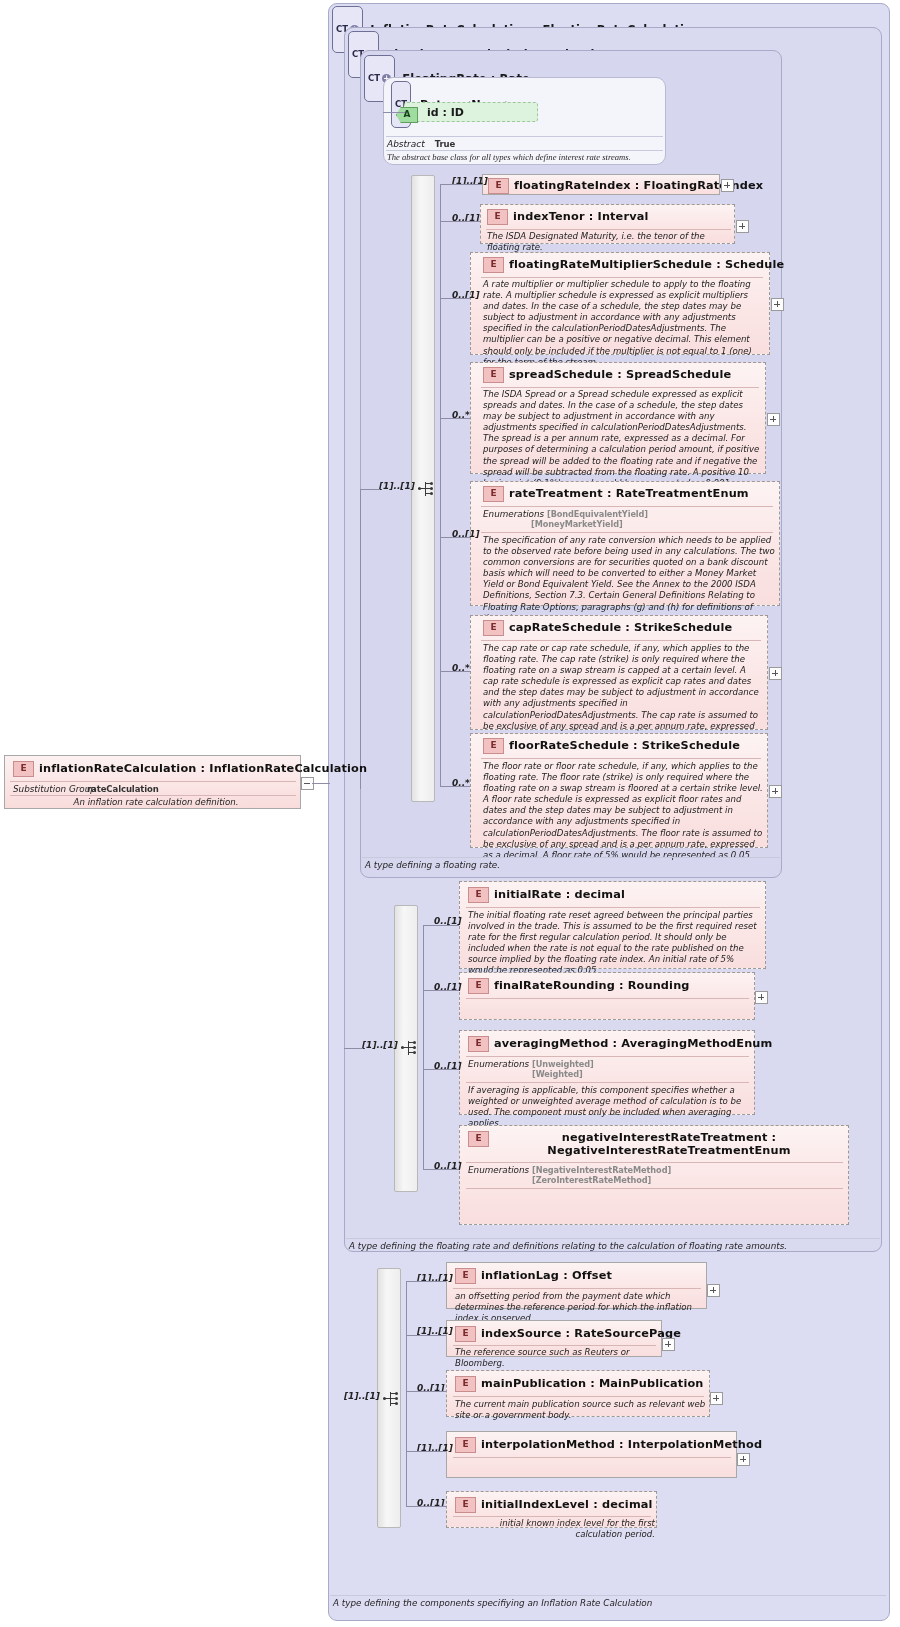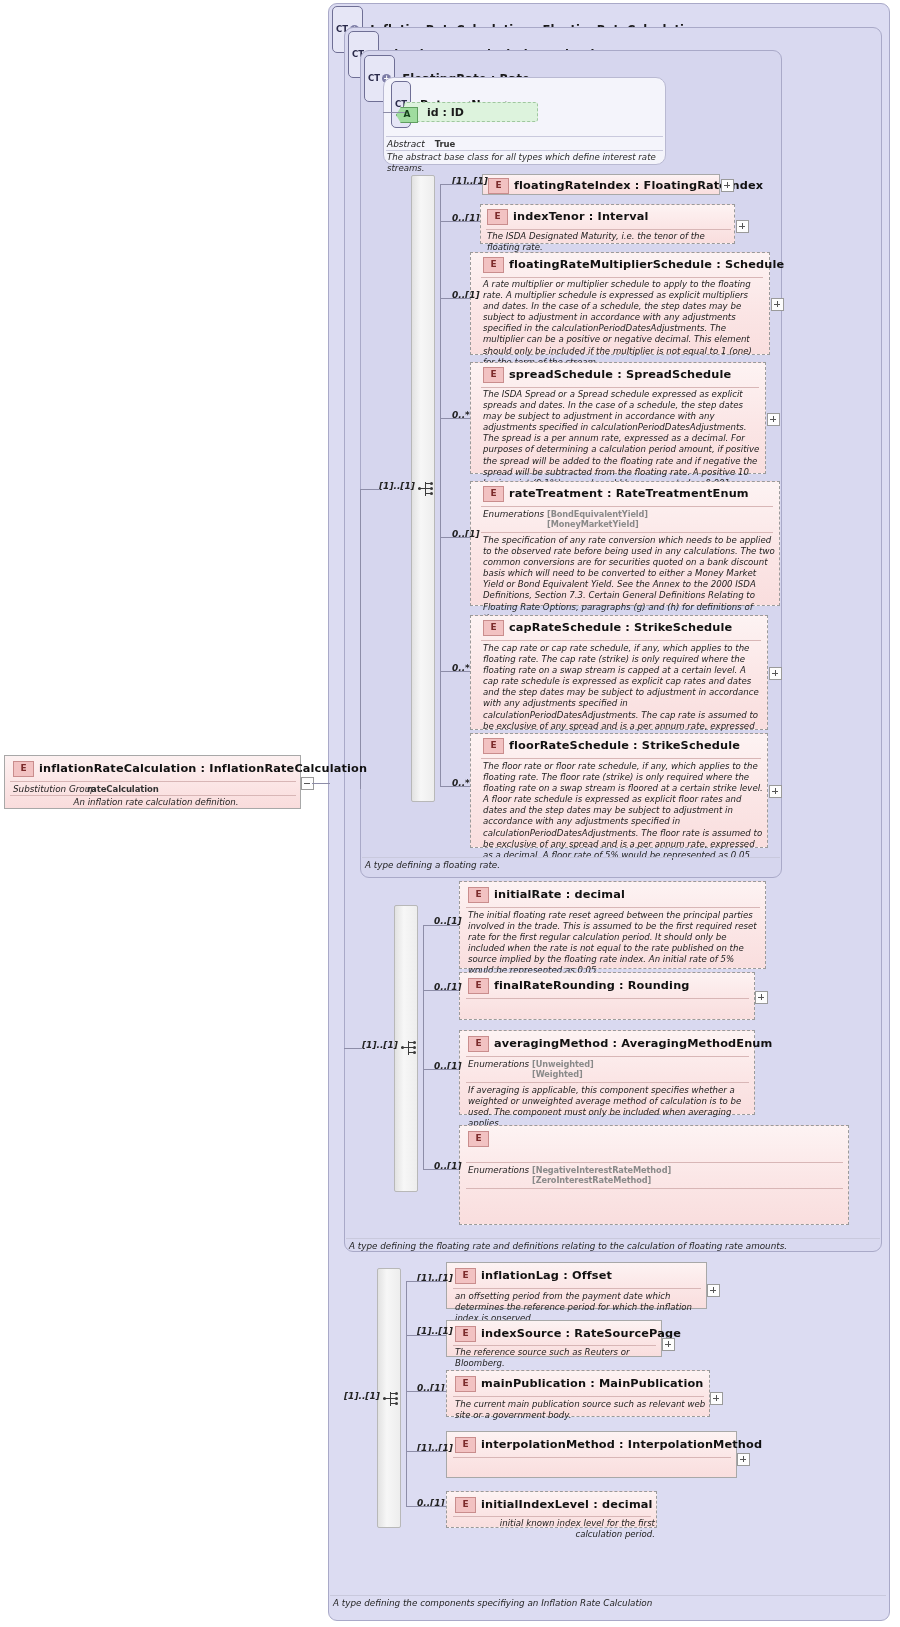--- a/index.html
+++ b/index.html
@@ -149,21 +149,21 @@
   <span class="attr-badge">A</span>
   <span class="attr-txt">id          : ID</span>
 </div>
 <div class="ln-h" style="left:383px;top:112px;width:22px;"></div>
 <div class="hr" style="left:386px;top:136px;width:277px;"></div>
 <div class="facet-row" style="left:387px;top:139px;">
   <span class="facet-lbl">Abstract</span>
   <span class="facet-val" style="margin-left:7px;">True</span>
 </div>
 <div class="hr" style="left:386px;top:150px;width:277px;"></div>
-<div class="desc" style="left:387px;top:152px;width:278px;">The abstract base class for all types which define interest rate streams.</div>
+<div class="desc" style="left:387px;top:152px;width:278px;font-family:Liberation Serif, serif;">The abstract base class for all types which define interest rate streams.</div>
 
 <div class="rail" style="left:411px;top:175px;width:22px;height:625px;border-radius:2px;"></div>
 <div class="seq" style="left:418px;top:481px;">
   <i class="stem"></i>
     <i class="bar"></i>
     <i class="a"></i>
     <i class="b"></i>
     <i class="c"></i>
   <u class="d0"></u>
     <u class="d1"></u>
@@ -213,21 +213,21 @@
 <div class="card" style="left:452px;top:410px;">0..*</div>
 <div class="ln-h" style="left:440px;top:418px;width:30px;"></div>
 <div class="exp plus" style="left:767px;top:413px;"></div>
 
 <div class="el dashed" style="left:470px;top:481px;width:310px;height:125px;">
   <span class="el-badge" style="left:12px;top:4px;">E</span>
   <span class="el-title" style="left:38px;top:5px;">rateTreatment : RateTreatmentEnum</span>
   <span class="el-sep" style="left:10px;top:24px;width:292px;"></span>
   <span class="enum-lbl" style="left:12px;top:27px;">Enumerations</span>
   <span class="enum-val" style="left:76px;top:27px;">[BondEquivalentYield]</span>
-  <span class="enum-val" style="left:76px;top:37px;text-align:center;">[MoneyMarketYield]</span>
+  <span class="enum-val" style="left:60px;top:37px;text-align:center;">[MoneyMarketYield]</span>
   <span class="el-sep" style="left:10px;top:50px;width:292px;"></span>
   <span class="el-desc" style="left:12px;top:53px;width:292px;">The specification of any rate conversion which needs to be applied to the observed rate before being used in any calculations. The two common conversions are for securities quoted on a bank discount basis which will need to be converted to either a Money Market Yield or Bond Equivalent Yield. See the Annex to the 2000 ISDA Definitions, Section 7.3. Certain General Definitions Relating to Floating Rate Options, paragraphs (g) and (h) for definitions of these terms.</span>
 </div>
 <div class="card" style="left:452px;top:529px;">0..[1]</div>
 <div class="ln-h" style="left:440px;top:537px;width:30px;"></div>
 
 <div class="el dashed" style="left:470px;top:615px;width:298px;height:115px;">
   <span class="el-badge" style="left:12px;top:4px;">E</span>
   <span class="el-title" style="left:38px;top:5px;">capRateSchedule : StrikeSchedule</span>
   <span class="el-sep" style="left:10px;top:24px;width:280px;"></span>
@@ -292,20 +292,21 @@
   <span class="enum-val" style="left:72px;top:28px;">[Unweighted]</span>
   <span class="enum-val" style="left:72px;top:38px;">[Weighted]</span>
   <span class="el-sep" style="left:6px;top:51px;width:283px;"></span>
   <span class="el-desc" style="left:8px;top:54px;width:285px;">If averaging is applicable, this component specifies whether a weighted or unweighted average method of calculation is to be used. The component must only be included when averaging applies.</span>
 </div>
 <div class="card" style="left:434px;top:1061px;">0..[1]</div>
 <div class="ln-h" style="left:423px;top:1069px;width:36px;"></div>
 
 <div class="el dashed" style="left:459px;top:1125px;width:390px;height:100px;">
   <span class="el-badge" style="left:8px;top:5px;">E</span>
+  <span class="el-title wrap" style="left:34px;top:6px;width:350px;">negativeInterestRateTreatment : NegativeInterestRateTreatmentEnum</span>
   <span class="el-sep" style="left:6px;top:36px;width:377px;"></span>
   <span class="enum-lbl" style="left:8px;top:39px;">Enumerations</span>
   <span class="enum-val" style="left:72px;top:39px;">[NegativeInterestRateMethod]</span>
   <span class="enum-val" style="left:72px;top:49px;">[ZeroInterestRateMethod]</span>
   <span class="el-sep" style="left:6px;top:62px;width:377px;"></span>
 </div>
 <div class="card" style="left:434px;top:1161px;">0..[1]</div>
 <div class="ln-h" style="left:423px;top:1169px;width:36px;"></div>
 
 <div class="hr" style="left:346px;top:1238px;width:534px;"></div>

